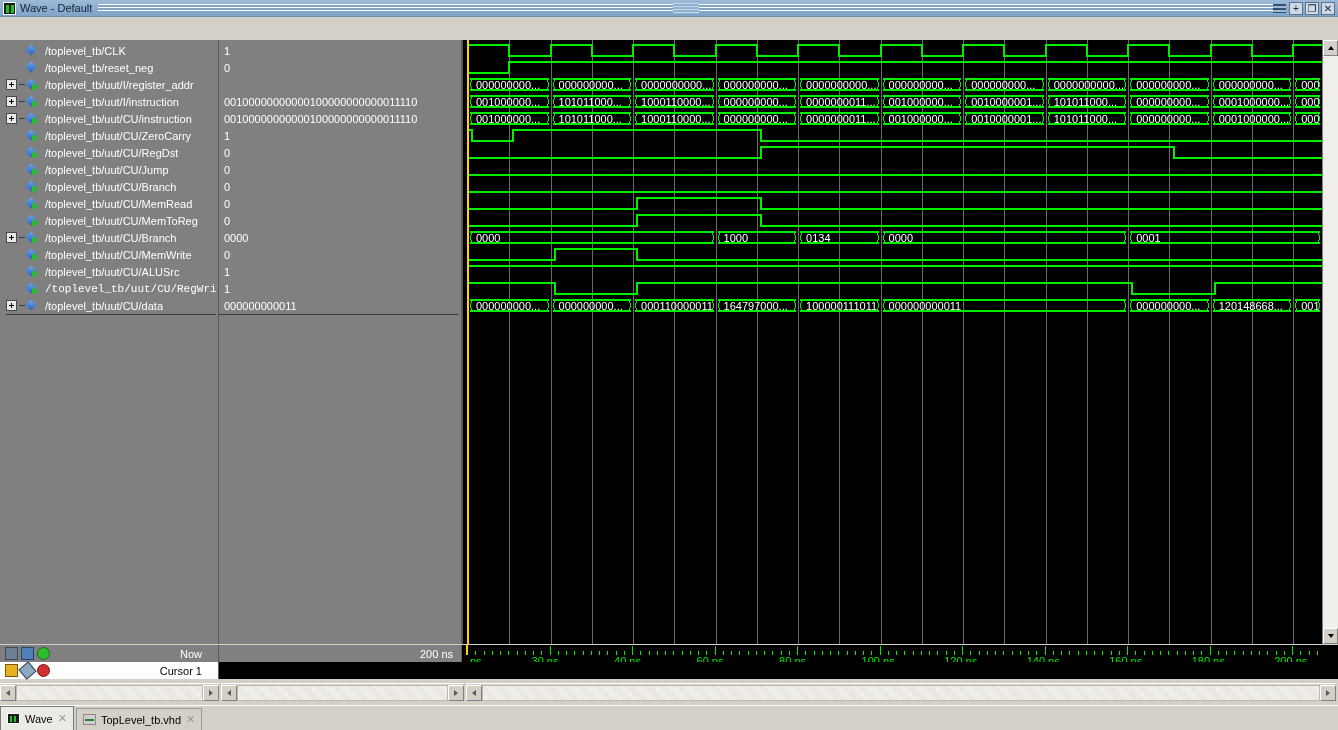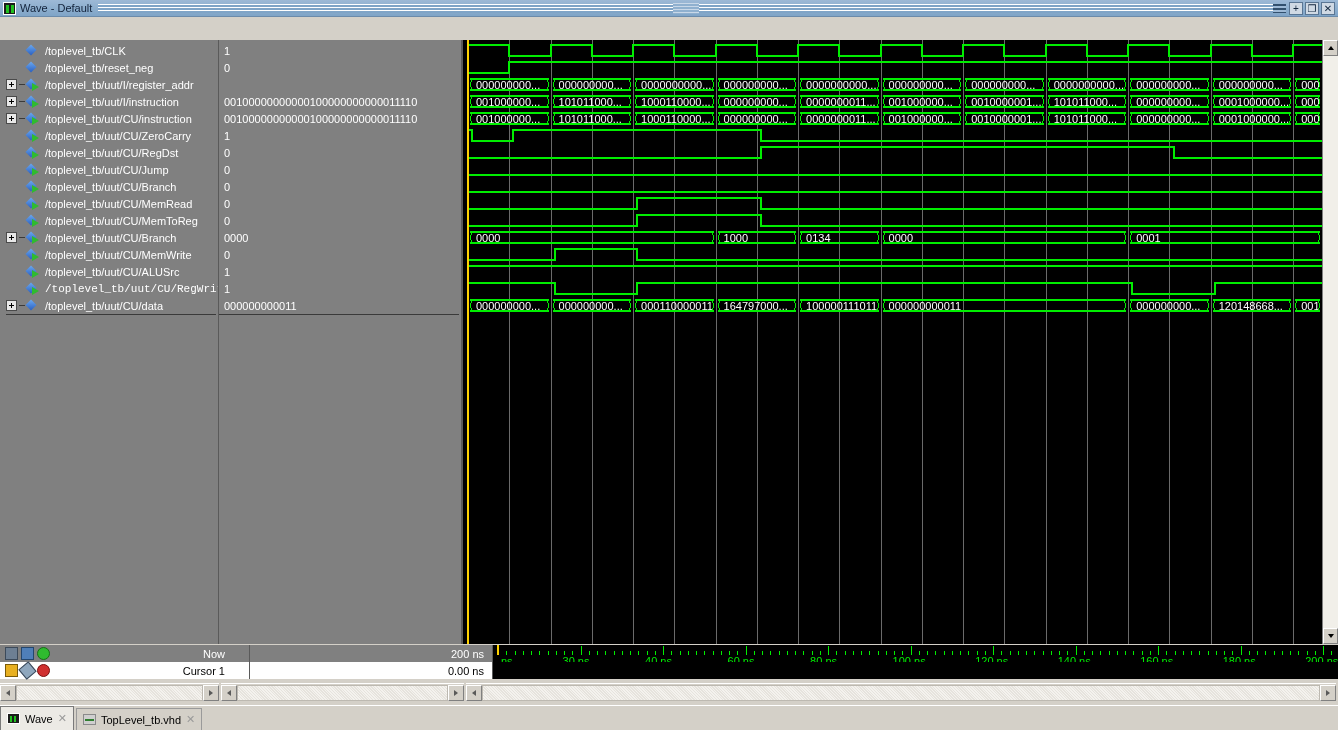--- a/index.html
+++ b/index.html
@@ -186,22 +186,22 @@
                 linear-gradient(to top left, transparent 48%, #00ee00 48%, #00ee00 60%, transparent 60%);
   }
   .cursorline {
     position: absolute; top: 0; bottom: 0; width: 2px; background: #ffd200; z-index: 30;
   }
 
   
   .binfo { position: absolute; left: 0; top: 645px; width: 1338px; height: 36px; }
   .binfo .line { display: flex; height: 17px; }
   .bi-left {
-    width: 250px; background: #808080; color: #fff; display: flex; align-items: center;
-    justify-content: flex-end; padding-right: 24px; border-right: 1px solid #5a5a5a;
+    width: 219px; background: #808080; color: #fff; display: flex; align-items: center;
+    justify-content: flex-end; padding-right: 16px; border-right: 1px solid #5a5a5a;
     position: relative;
   }
   .bi-left.white { background: #ffffff; color: #000; }
   .bi-right {
     width: 243px; background: #808080; color: #fff; display: flex; align-items: center;
     justify-content: flex-end; padding-right: 8px; border-right: 1px solid #5a5a5a;
   }
   .bi-right.white { background: #ffffff; color: #000; }
   .bi-wave { flex: 1 1 auto; background: #000; position: relative; overflow: hidden; }
   .bi-icons { position: absolute; left: 5px; top: 2px; display: flex; gap: 3px; align-items: center; }
@@ -784,21 +784,20 @@
     </div>
     <div class="line">
       <div class="bi-left white">
         <span class="bi-icons">
           <span class="micon lock"></span>
           <span class="micon wrench"></span>
           <span class="micon del"></span>
         </span>
         <span>Cursor 1</span>
       </div>
-      <div class="bi-right white">0.00 ns</div>
       <div class="bi-wave"></div>
     </div>
   </div>
 
   <div class="hscrolls">
     <div class="hs" style="width:219px">
       <div class="hs-btn lt"></div>
       <div class="hs-track"></div>
       <div class="hs-btn rt"></div>
     </div>

